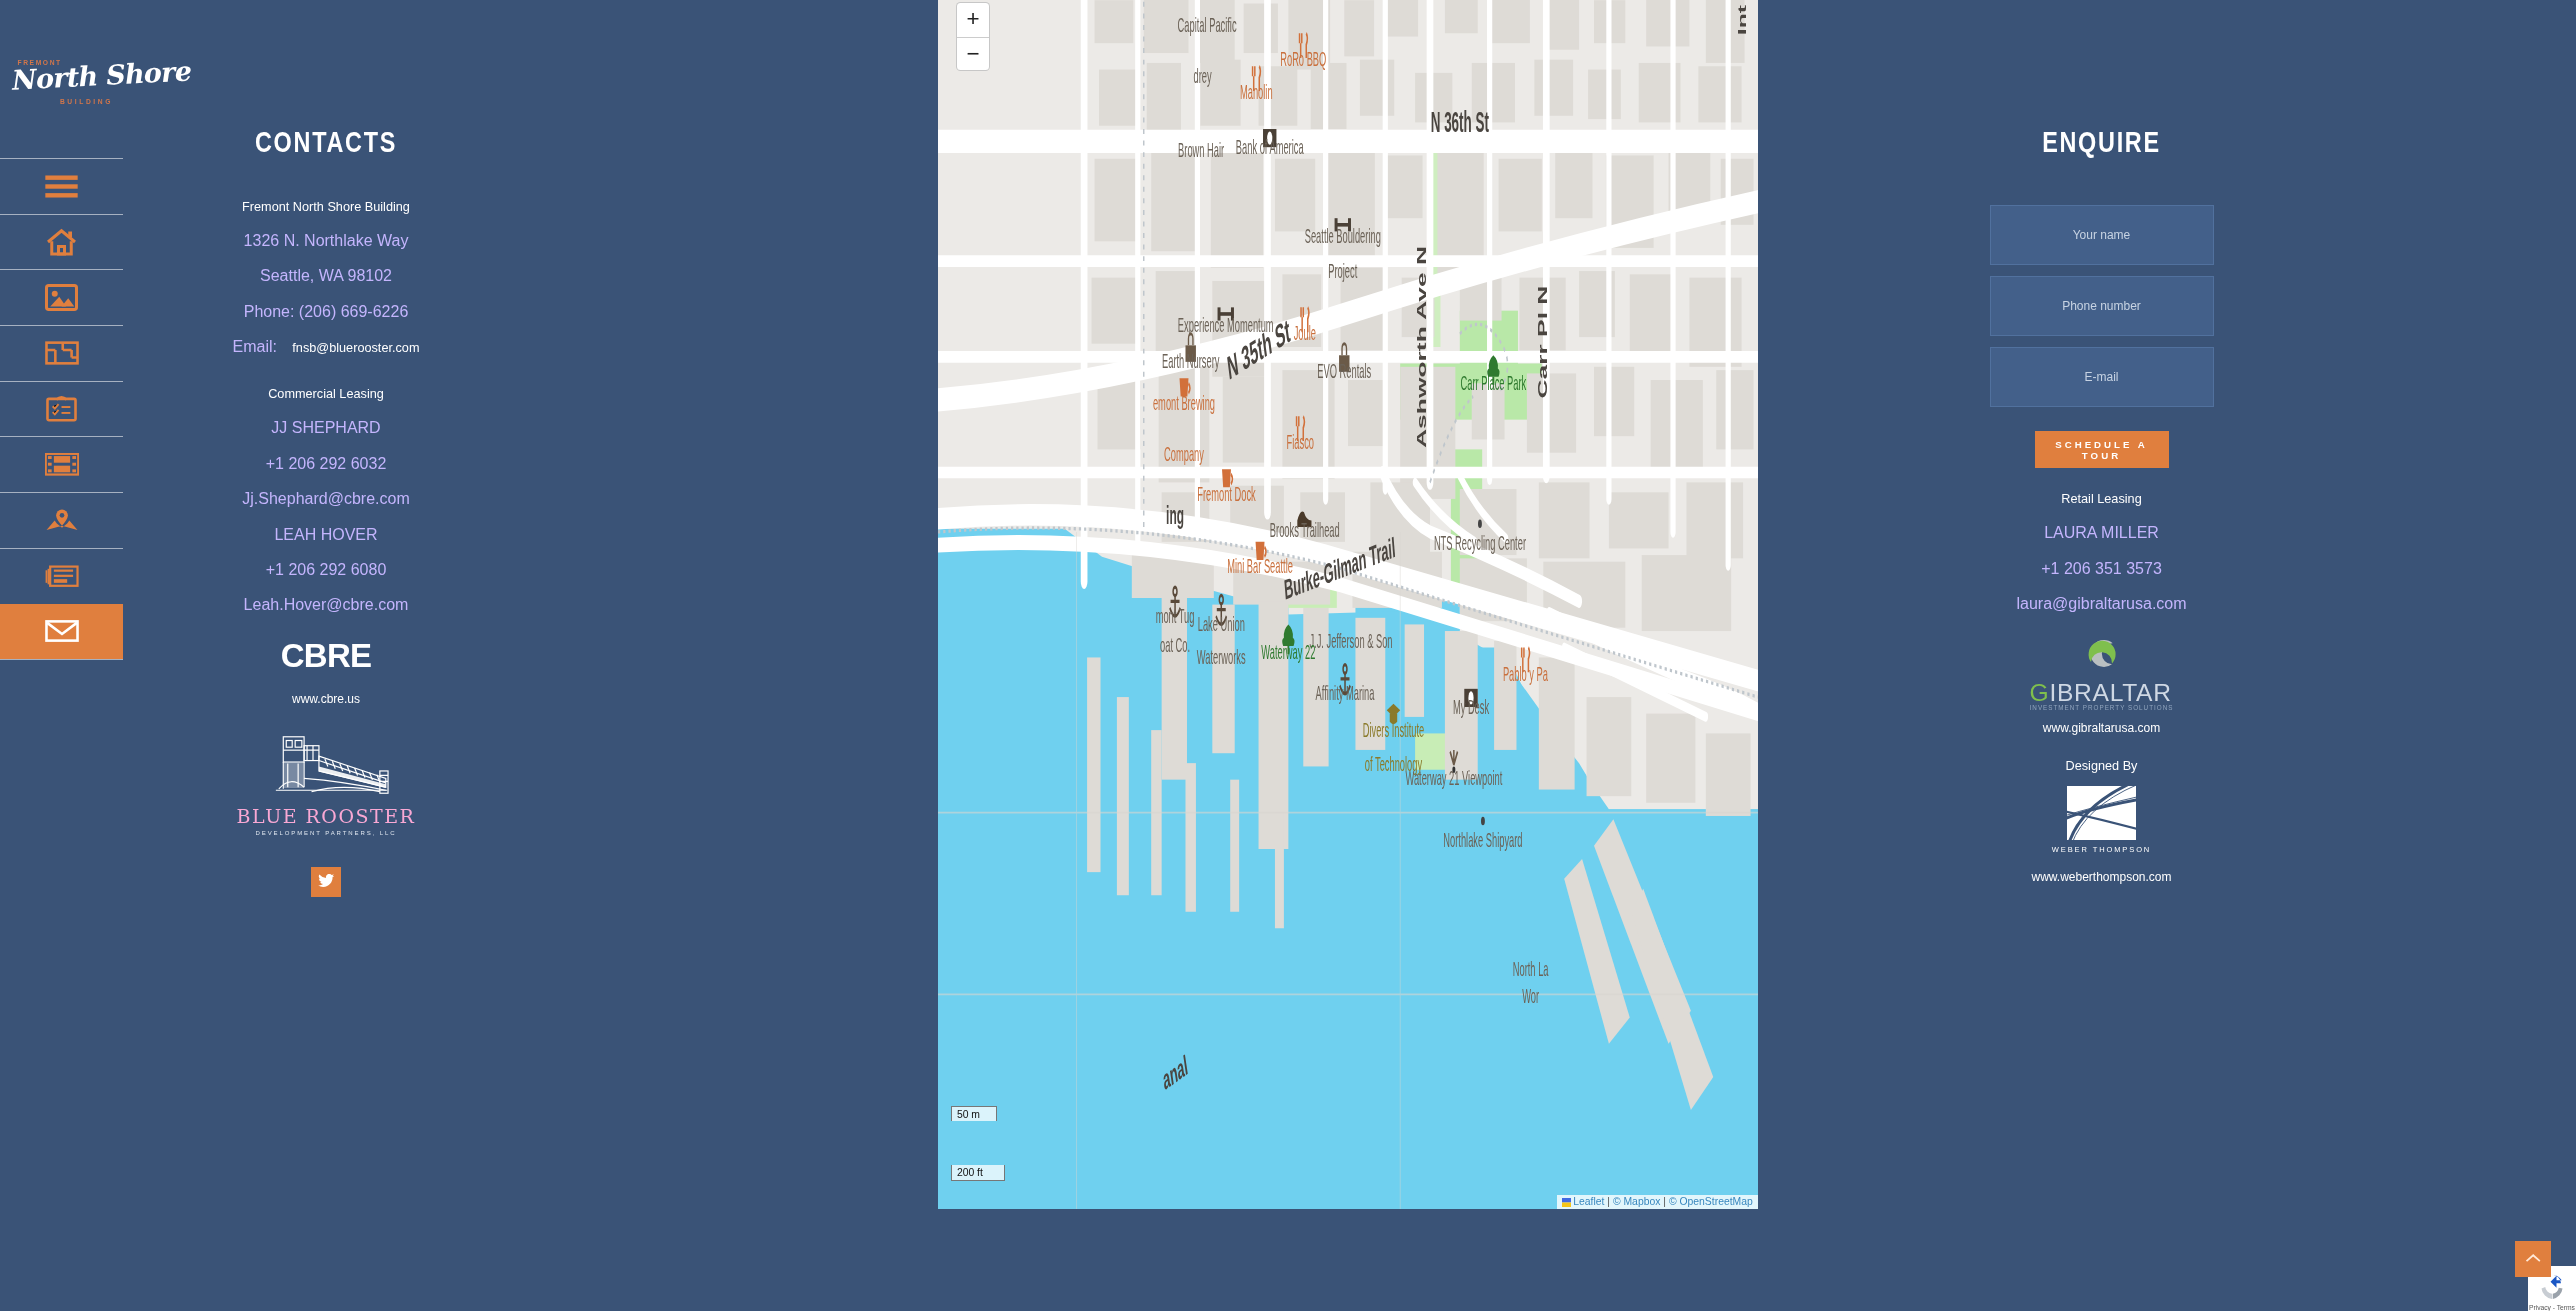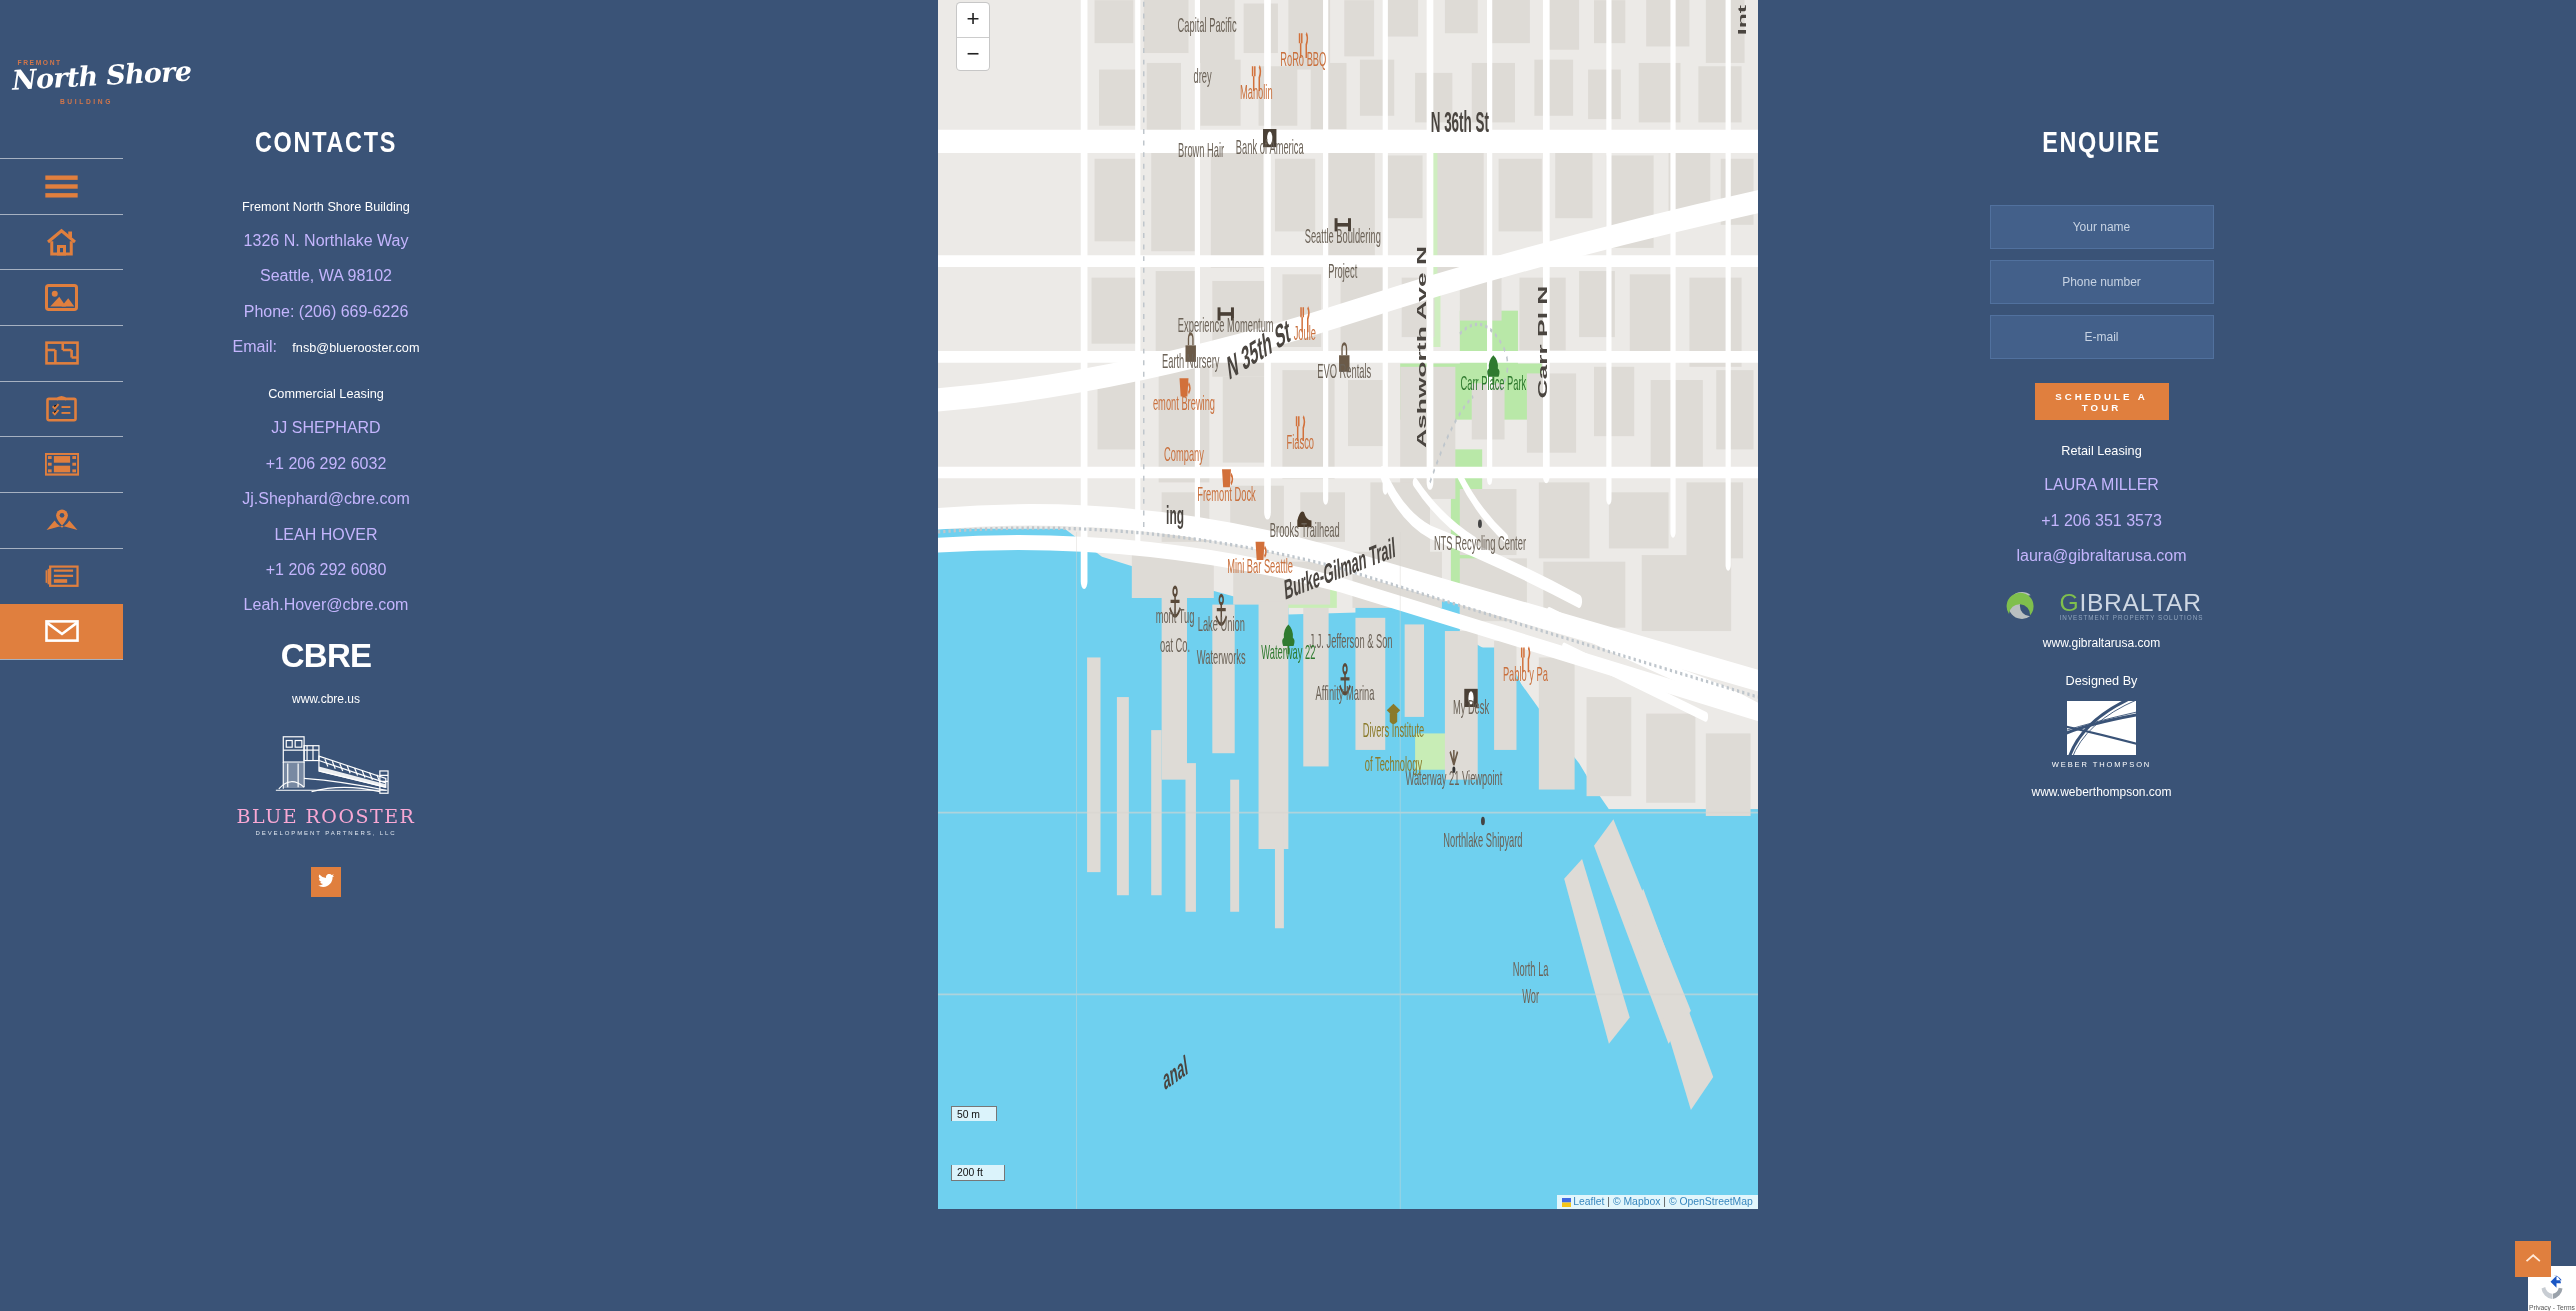--- a/index.html
+++ b/index.html
@@ -58,21 +58,21 @@
   .row-line { margin-top:19.4px; }
   a.link { color:#ffffff; text-decoration:none; }
 
   
   #contacts { left:123px; width:406px; }
   
   #enquire { left:1863px; width:477px; }
 
   
   .field {
-    display:block; width:224px; height:44px; margin:0 auto;
+    display:block; width:224px; height:60px; margin:0 auto;
     background:#43608a; border:0.7px solid #51719e; color:#ffffff;
     text-align:center; font-size:12px; font-family:"Liberation Sans", sans-serif;
     outline:none;
   }
   .field::placeholder { color:#c7d3e3; opacity:1; }
   .cta {
     display:block; width:134px; height:37px; margin:0 auto;
     background:#e07f3e; border:none; color:#ffffff; cursor:pointer;
     font-size:9.7px; letter-spacing:3px; font-weight:600;
     font-family:"Liberation Sans", sans-serif;
@@ -88,21 +88,21 @@
     font-family:"DejaVu Serif", serif; font-size:19px; letter-spacing:1.5px;
     color:#f9a8d4; margin-top:1.5px;
   }
   .br-sub {
     font-size:6px; letter-spacing:1.9px; color:#dfe6ef; margin-top:3px;
   }
   .tw-btn {
     width:30px; height:30px; background:#e07f3e; margin:0 auto;
     display:flex; align-items:center; justify-content:center; cursor:pointer;
   }
-  .gib-wrap { display:flex; align-items:center; justify-content:center; gap:21px; }
+  .gib-wrap { display:flex; align-items:center; justify-content:center; gap:5px;flex-direction:column; }
   .gib-text { text-align:left; }
   .gib-main {
     font-size:24.6px; letter-spacing:0.7px; color:#cfd8e4;
     font-family:"Liberation Sans", sans-serif; font-weight:400;
   }
   .gib-main .g1 { color:#7fbf4d; }
   .gib-sub { font-size:6.3px; letter-spacing:1px; color:#90a4bd; margin-top:-3px; }
   .wt-box {
     width:69px; height:54px; background:#ffffff; margin:0 auto; position:relative;
     overflow:hidden;

